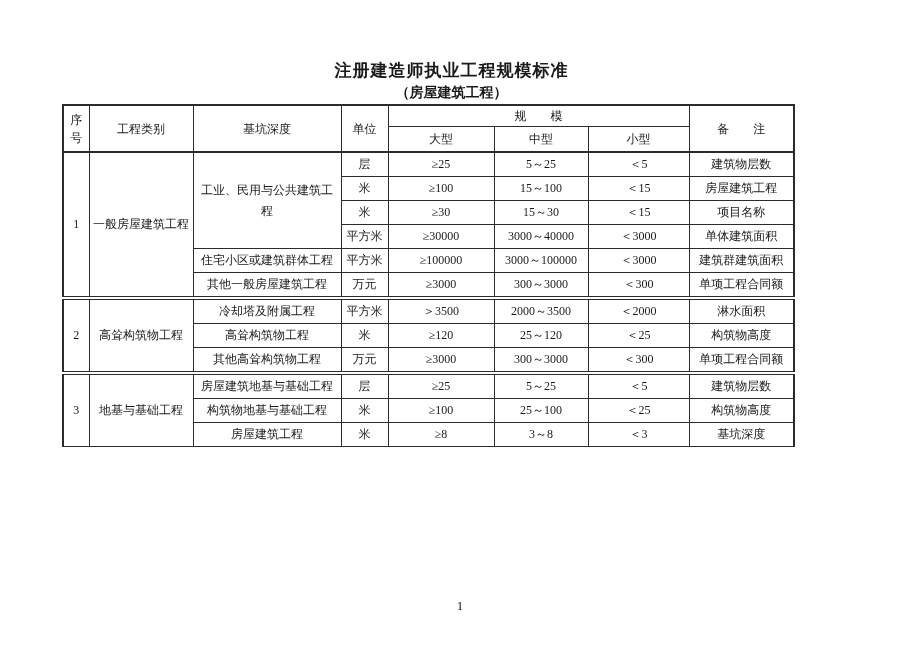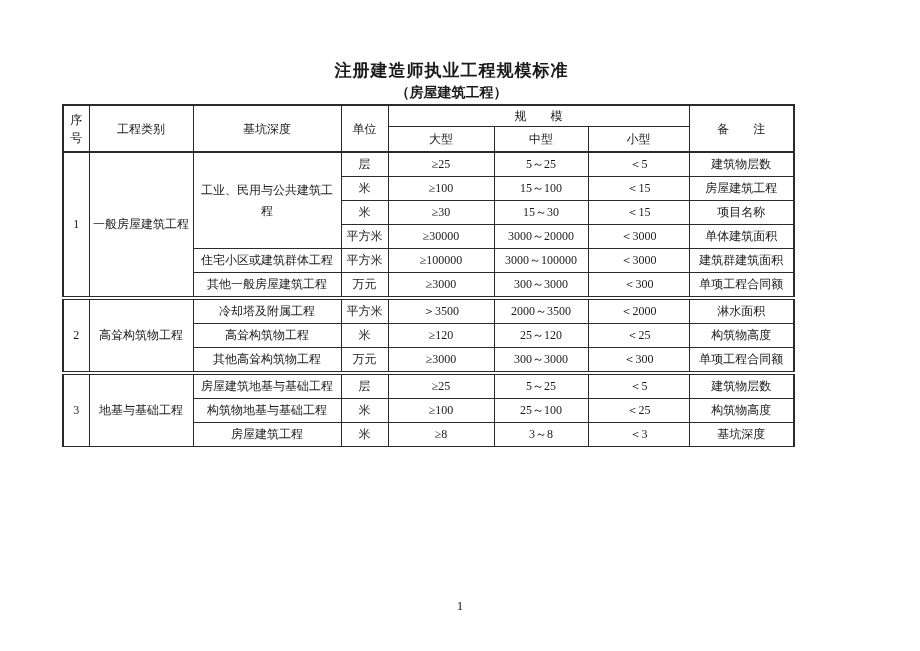--- a/index.html
+++ b/index.html
@@ -125,21 +125,21 @@
       <tr>
         <td class="c">米</td>
         <td class="c">≥30</td>
         <td class="c">15～30</td>
         <td class="c">＜15</td>
         <td class="l">项目名称</td>
       </tr>
       <tr>
         <td class="c">平方米</td>
         <td class="c">≥30000</td>
-        <td class="c">3000～20000</td>
+        <td class="c">3000～40000</td>
         <td class="c">＜3000</td>
         <td class="l">单体建筑面积</td>
       </tr>
       <tr>
         <td class="l">住宅小区或建筑群体工程</td>
         <td class="c">平方米</td>
         <td class="c">≥100000</td>
         <td class="c">3000～100000</td>
         <td class="c">＜3000</td>
         <td class="l">建筑群建筑面积</td>

